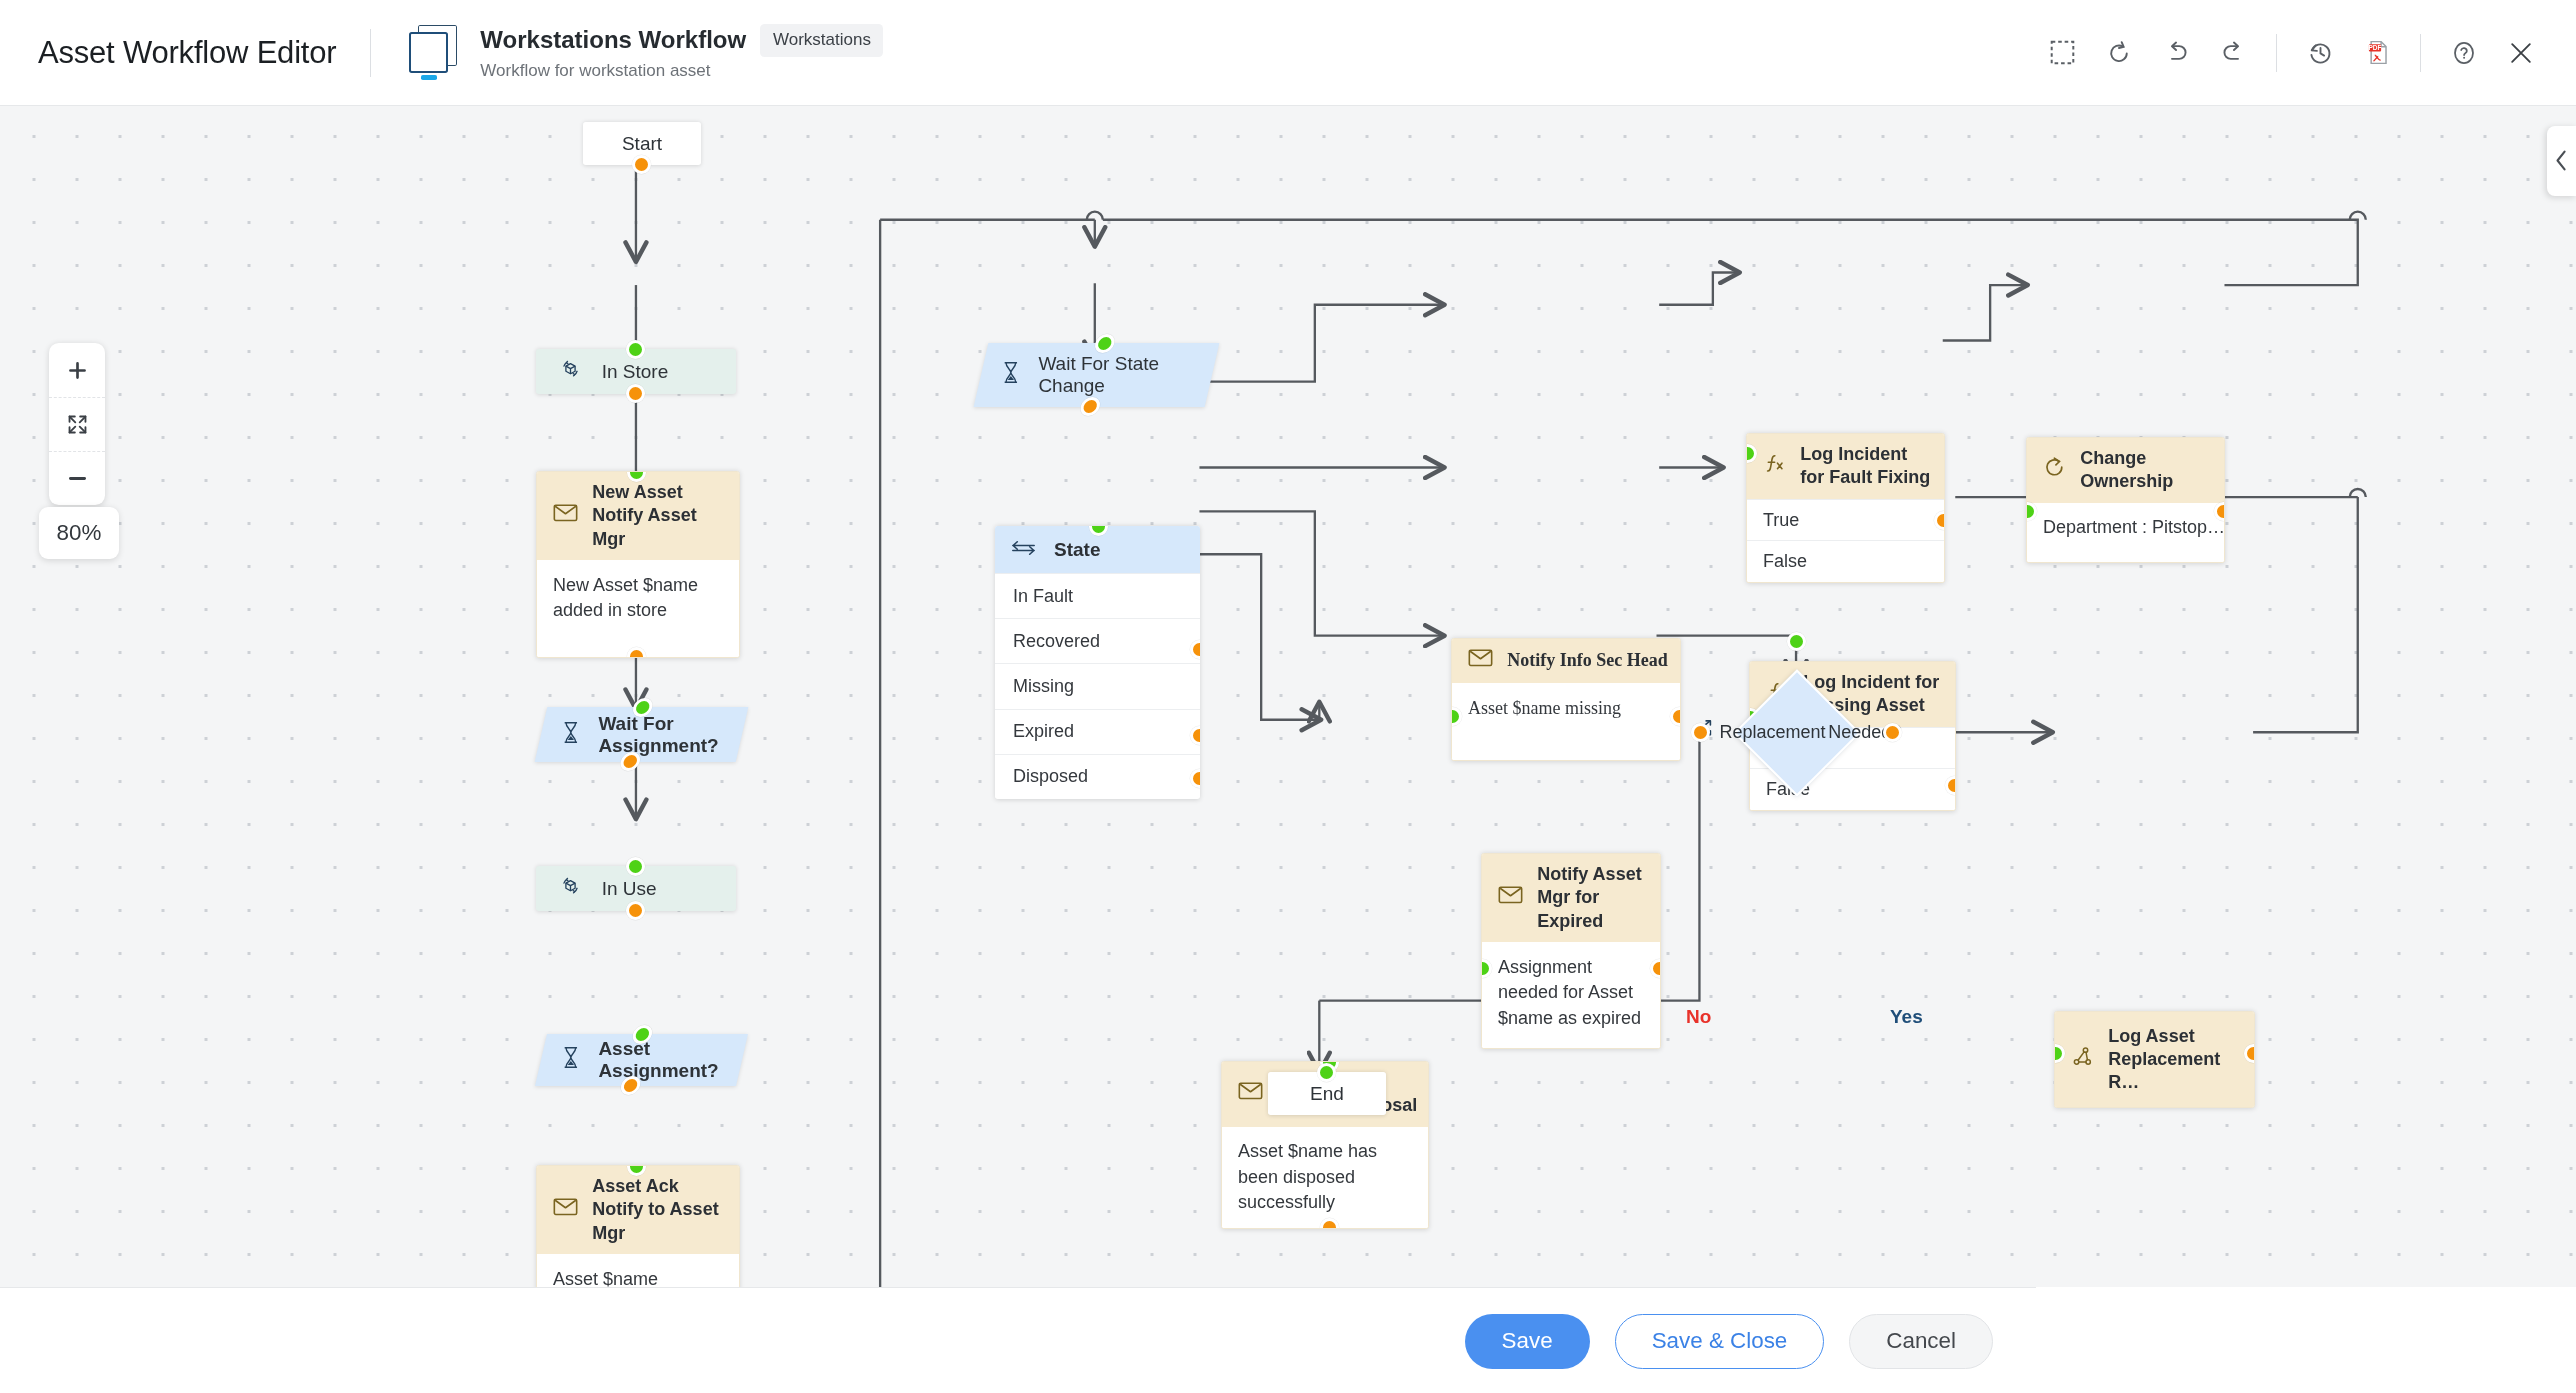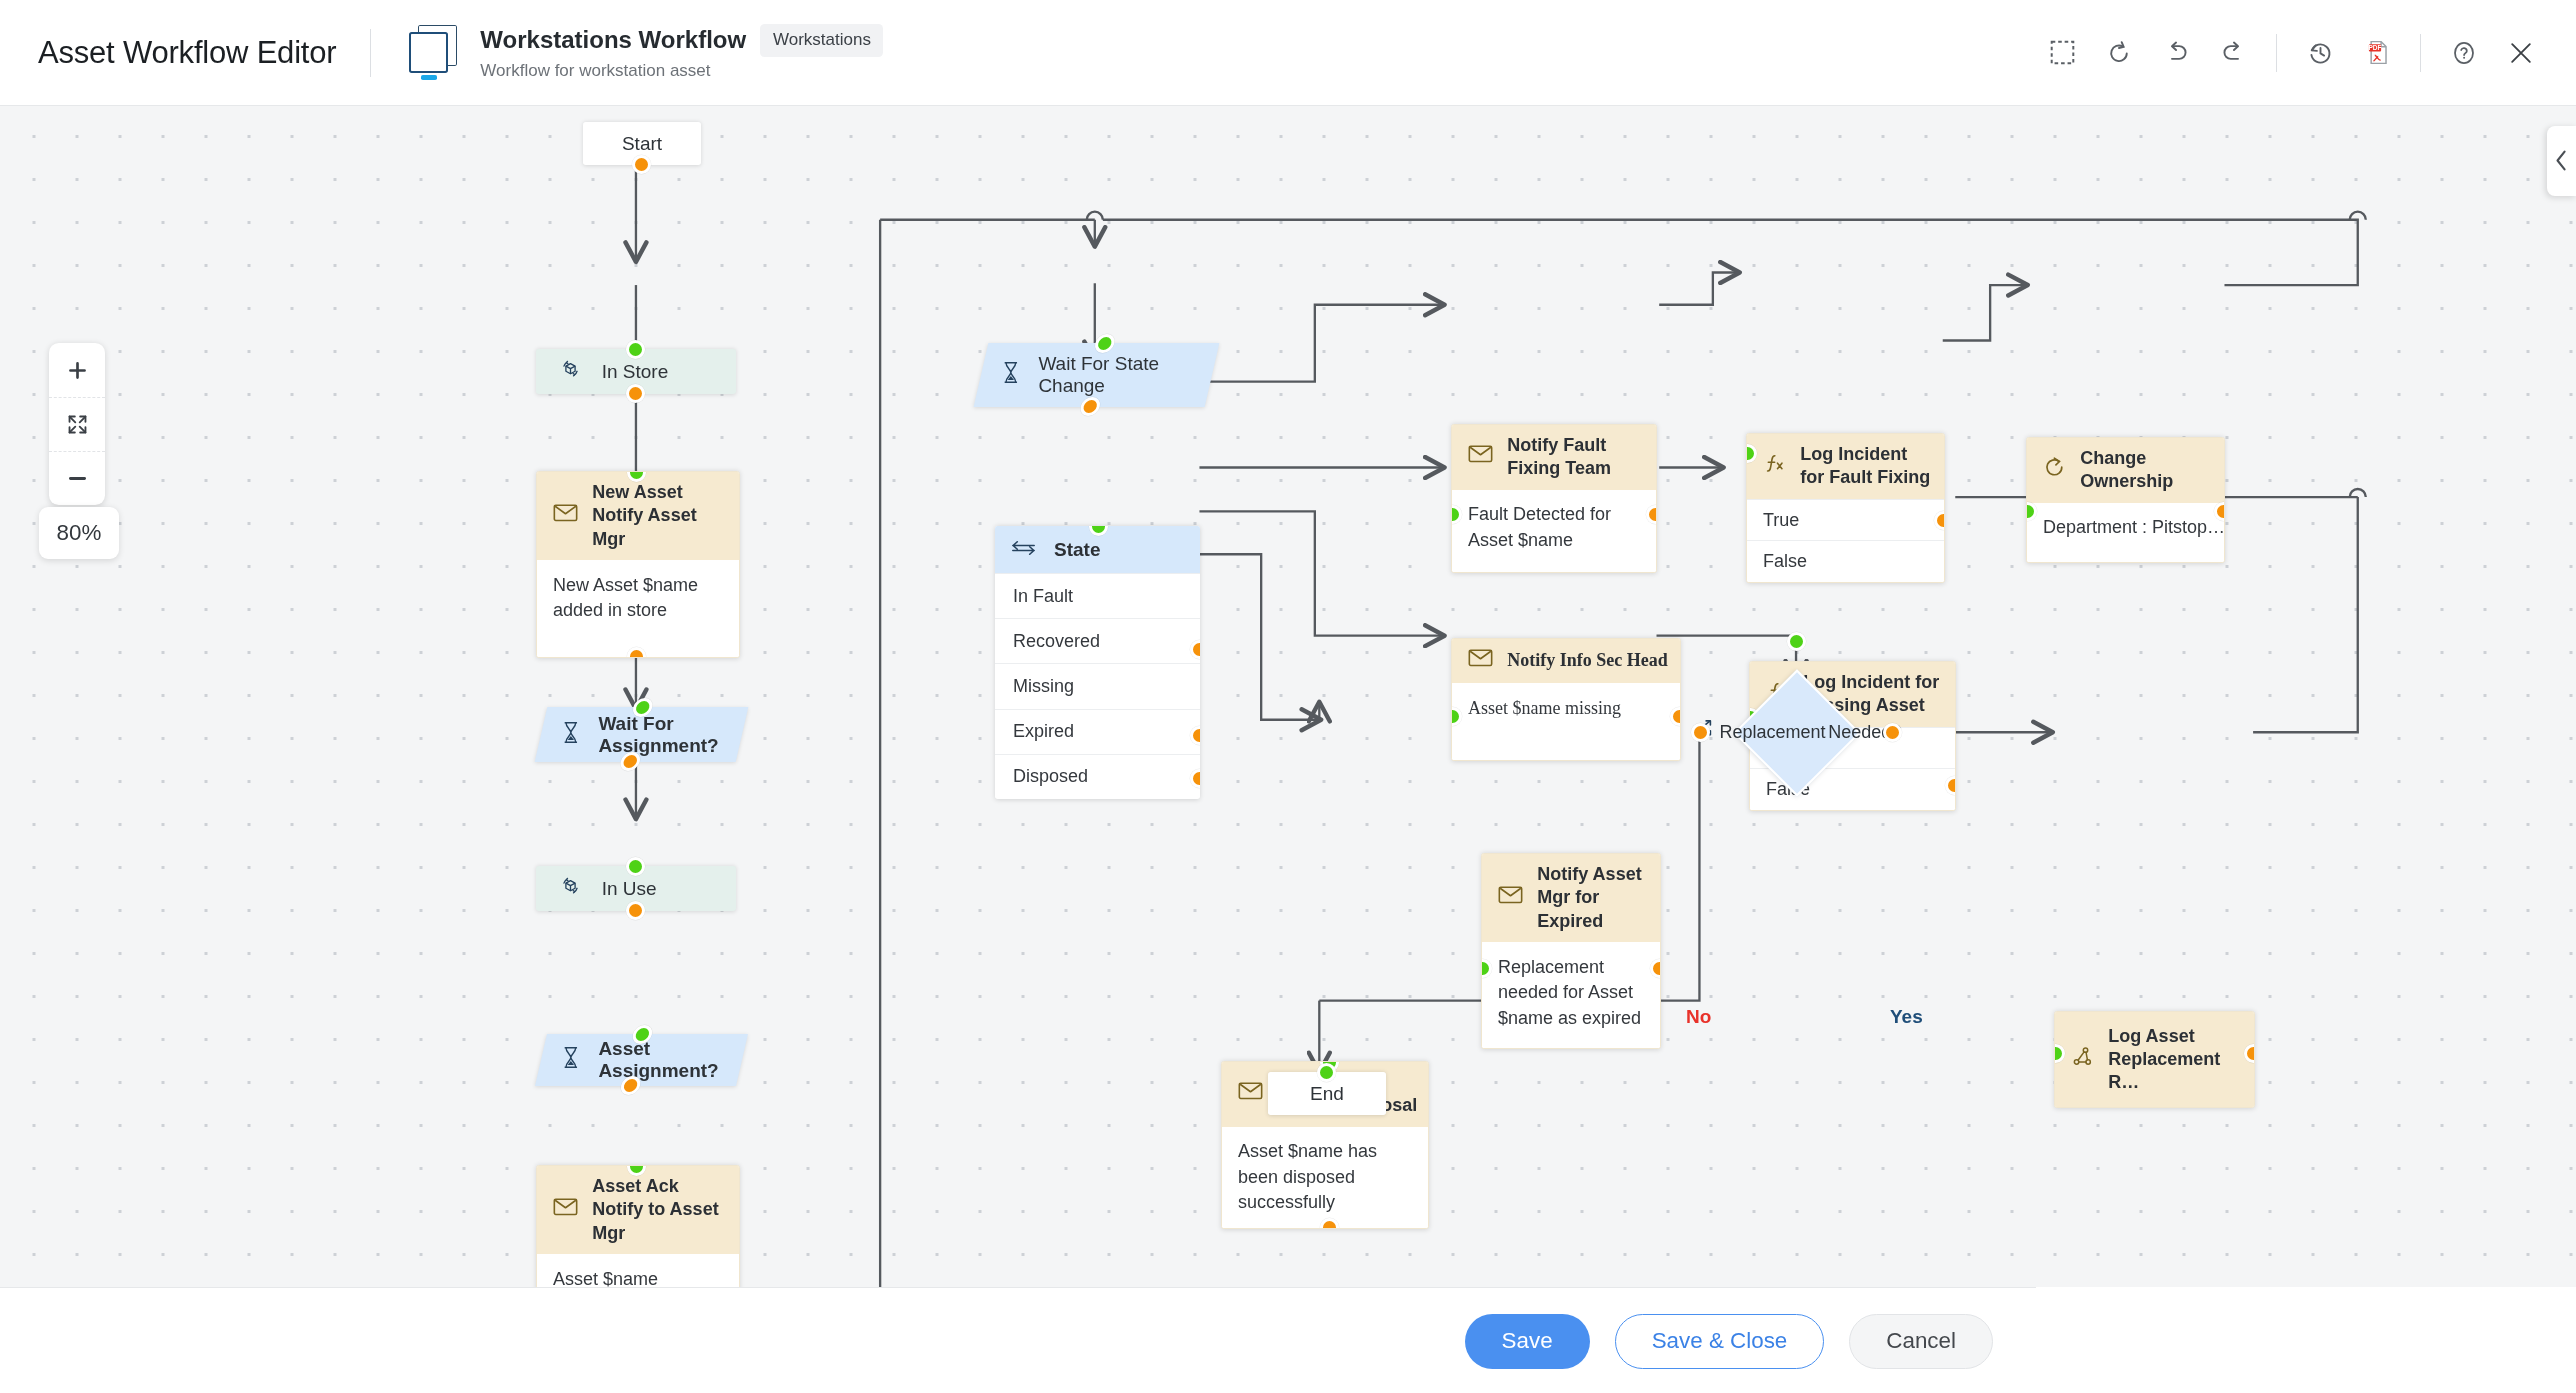--- a/index.html
+++ b/index.html
@@ -472,34 +472,20 @@
     <div class="list-row">Missing</div>
     <div class="list-row">Expired</div>
     <div class="list-row">Disposed</div>
     <div class="port in" style="left:94px; top:-9px;"></div>
     <div class="port out" style="right:-9px; top:114px;"></div>
     <div class="port out" style="right:-9px; top:200px;"></div>
     <div class="port out" style="right:-9px; top:243px;"></div>
 
   </div>
 
-  <div class="node mail-node" style="left:1451px; top:318px; width:206px;">
-    <div class="nd-head">
-      <span>
-        <svg width="25" height="19.7" viewBox="0 0 28 22" fill="none" stroke="#7a6420" stroke-width="1.8" stroke-linejoin="round">
-          <rect x="1.5" y="2.5" width="25" height="17" rx="1.6"></rect>
-            <path d="M2.4 3.6 14 12 25.6 3.6"></path>
-        </svg>
-      </span>
-      <span>Notify Fault Fixing Team</span>
-    </div>
-    <div class="nd-body" style="min-height:82px;">Fault Detected for Asset $name</div>
-    <div class="port in" style="left:-9px; top:80px;"></div>
-    <div class="port out" style="right:-9px; top:80px;"></div>
-  </div>
 
   <div class="node fn-node" style="left:1746px; top:327px; width:199px;">
     <div class="nd-head thin">
       <span>
         <svg width="23" height="23" viewBox="0 0 26 26" fill="none" stroke="#7a6420" stroke-width="1.8" stroke-linecap="round" stroke-linejoin="round">
           <path d="M5.2 21.4c2.6 0 3-1.6 3.6-5.2l1.4-8c.5-2.8 1.4-4 3.2-4"></path>
           <path d="M6 11.6h7.2"></path>
             <path d="M16.4 12.6l5 6.2M21.4 12.6l-5 6.2"></path>
         </svg>
       </span>
@@ -561,21 +547,21 @@
   <div class="node mail-node" style="left:1451px; top:747px; width:180px;margin-left:30px;">
     <div class="nd-head thin">
       <span>
         <svg width="25" height="19.7" viewBox="0 0 28 22" fill="none" stroke="#7a6420" stroke-width="1.8" stroke-linejoin="round">
           <rect x="1.5" y="2.5" width="25" height="17" rx="1.6"></rect>
             <path d="M2.4 3.6 14 12 25.6 3.6"></path>
         </svg>
       </span>
       <span>Notify Asset Mgr for Expired</span>
     </div>
-    <div class="nd-body" style="min-height:106px;">Replacement needed for Asset $name as expired</div>
+    <div class="nd-body" style="min-height:106px;">Assignment needed for Asset $name as expired</div>
     <div class="port in" style="left:-9px; top:105px;"></div>
     <div class="port out" style="right:-9px; top:105px;"></div>
   </div>
 
   <div class="diamond" style="left:1698px; top:528px; width:197px; height:197px;">
     <div class="dshape"></div>
     <div class="dtext">
       <span style="margin-bottom:3.6px;">
         <svg width="25" height="19.7" viewBox="0 0 28 22" fill="none" stroke="#25425e" stroke-width="1.8" stroke-linecap="round" stroke-linejoin="round">
           <path d="M2.5 11h8"></path>

